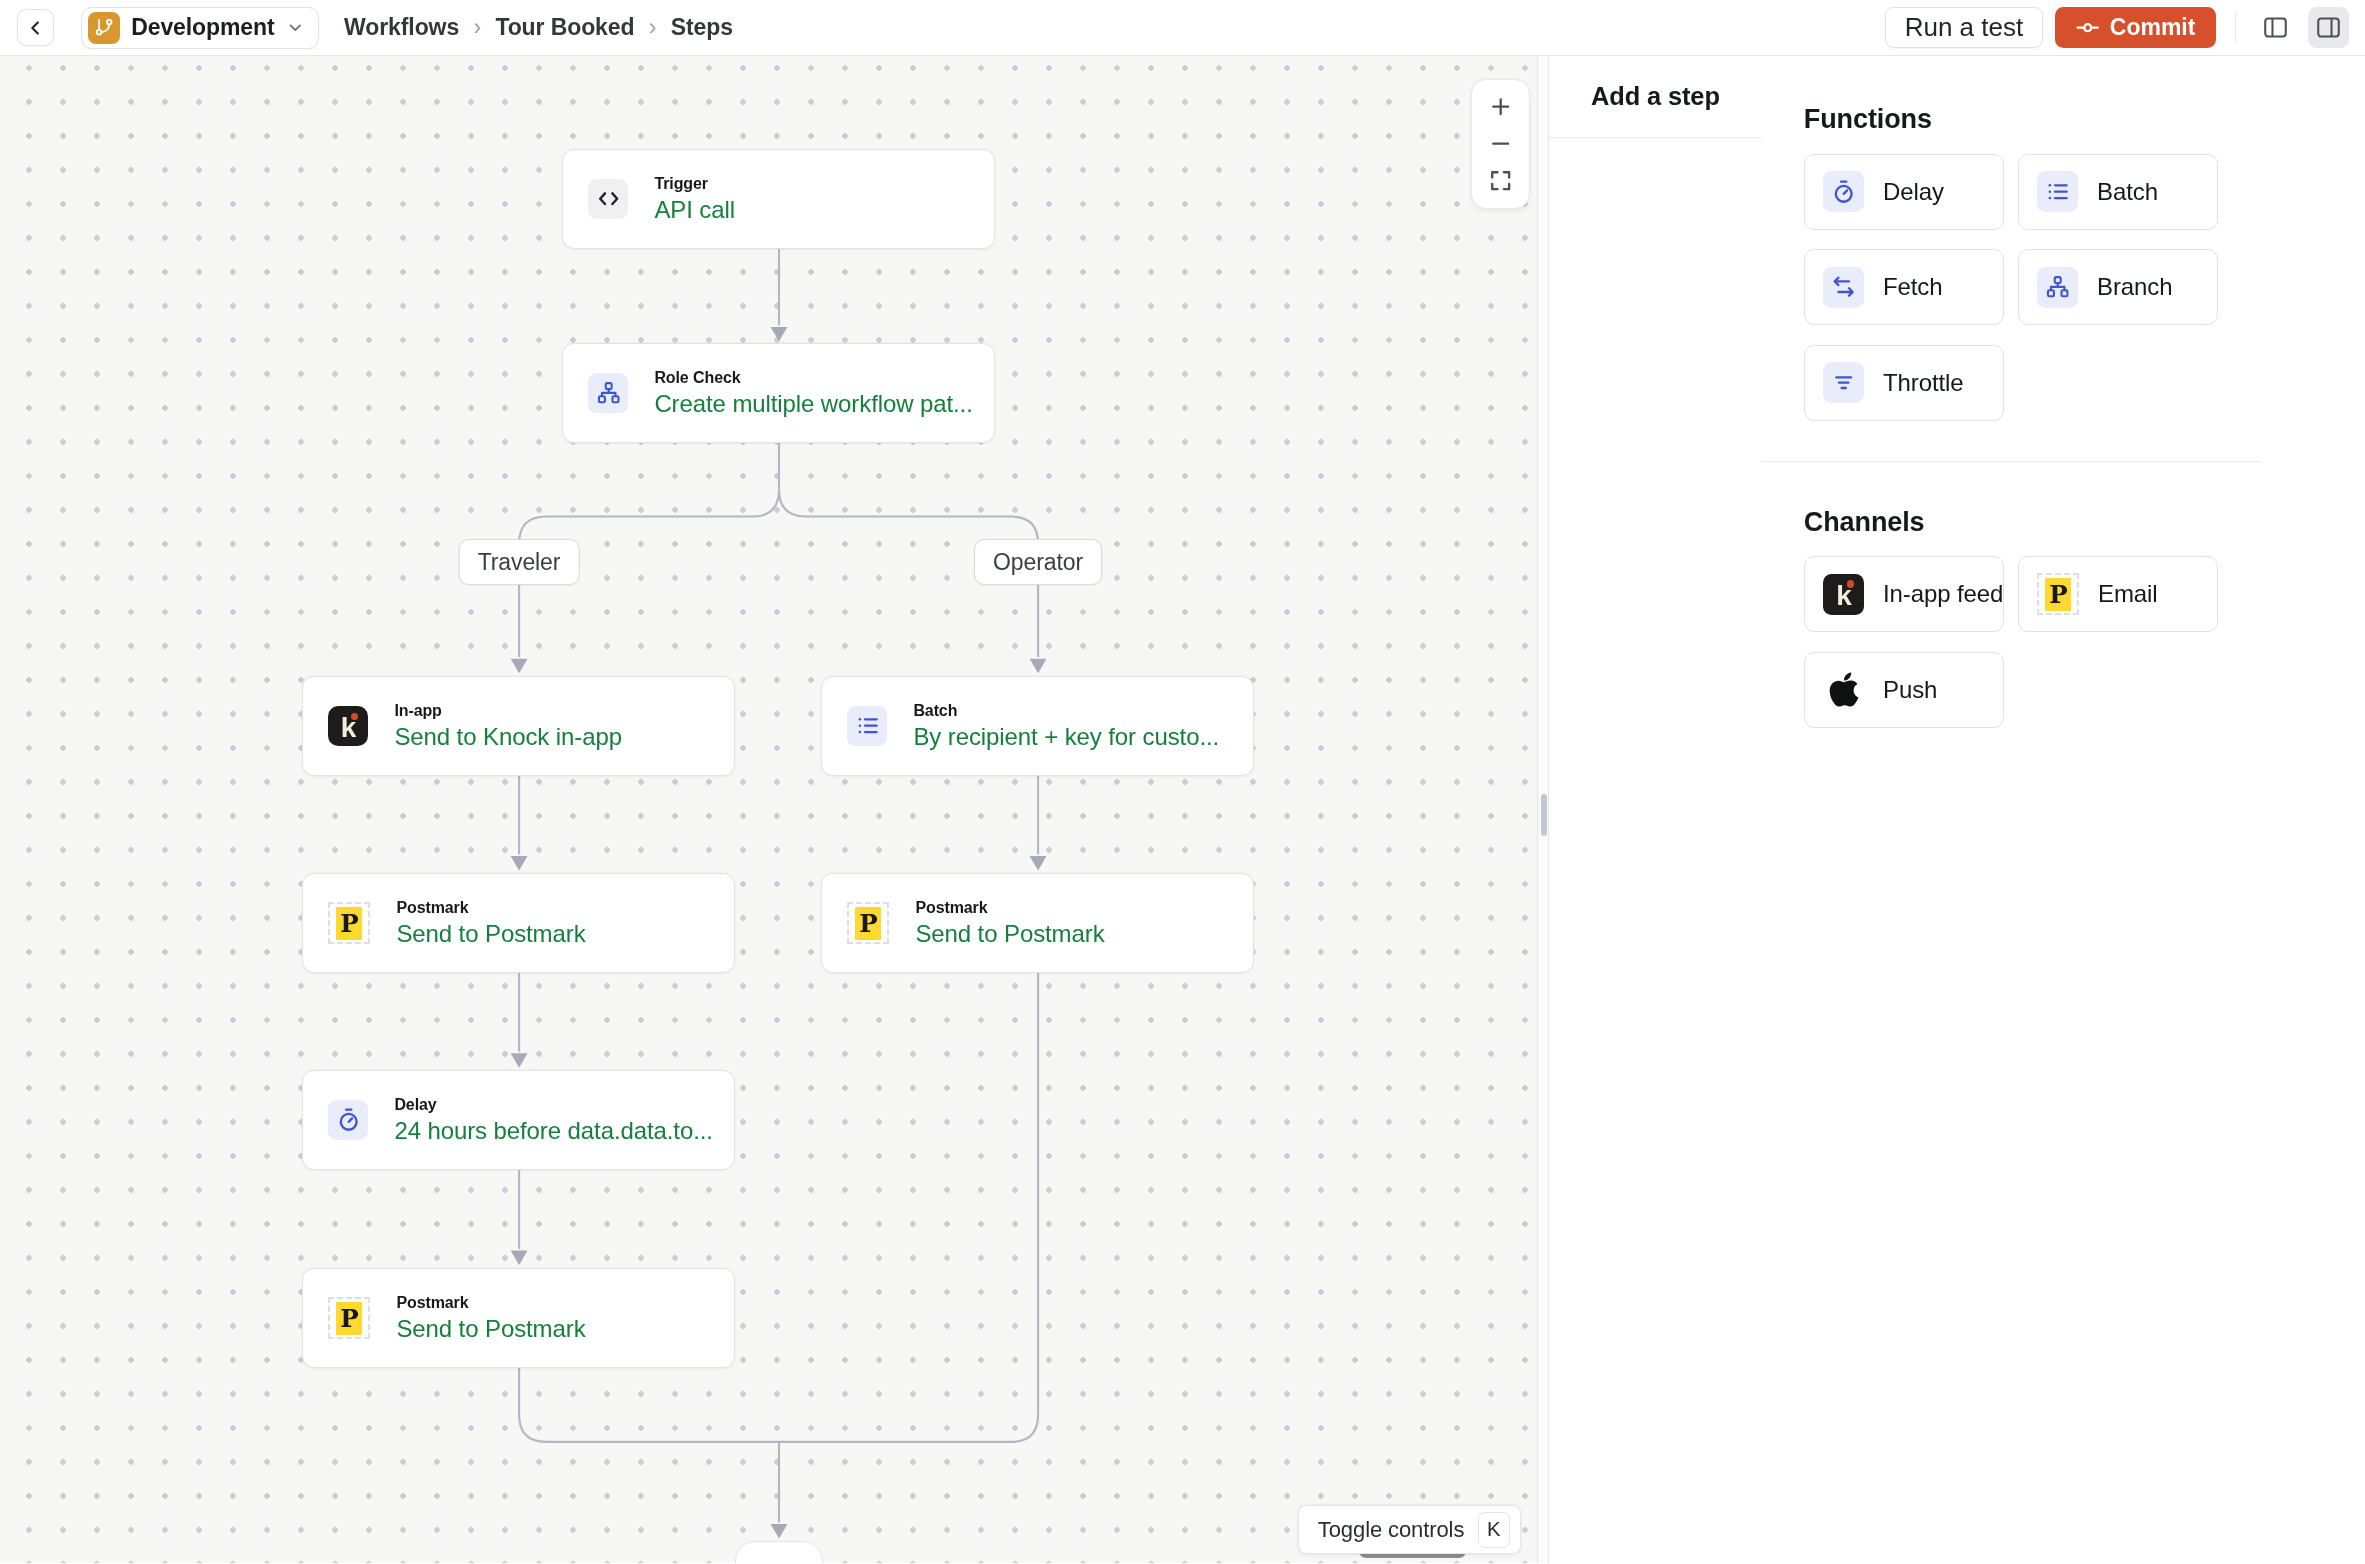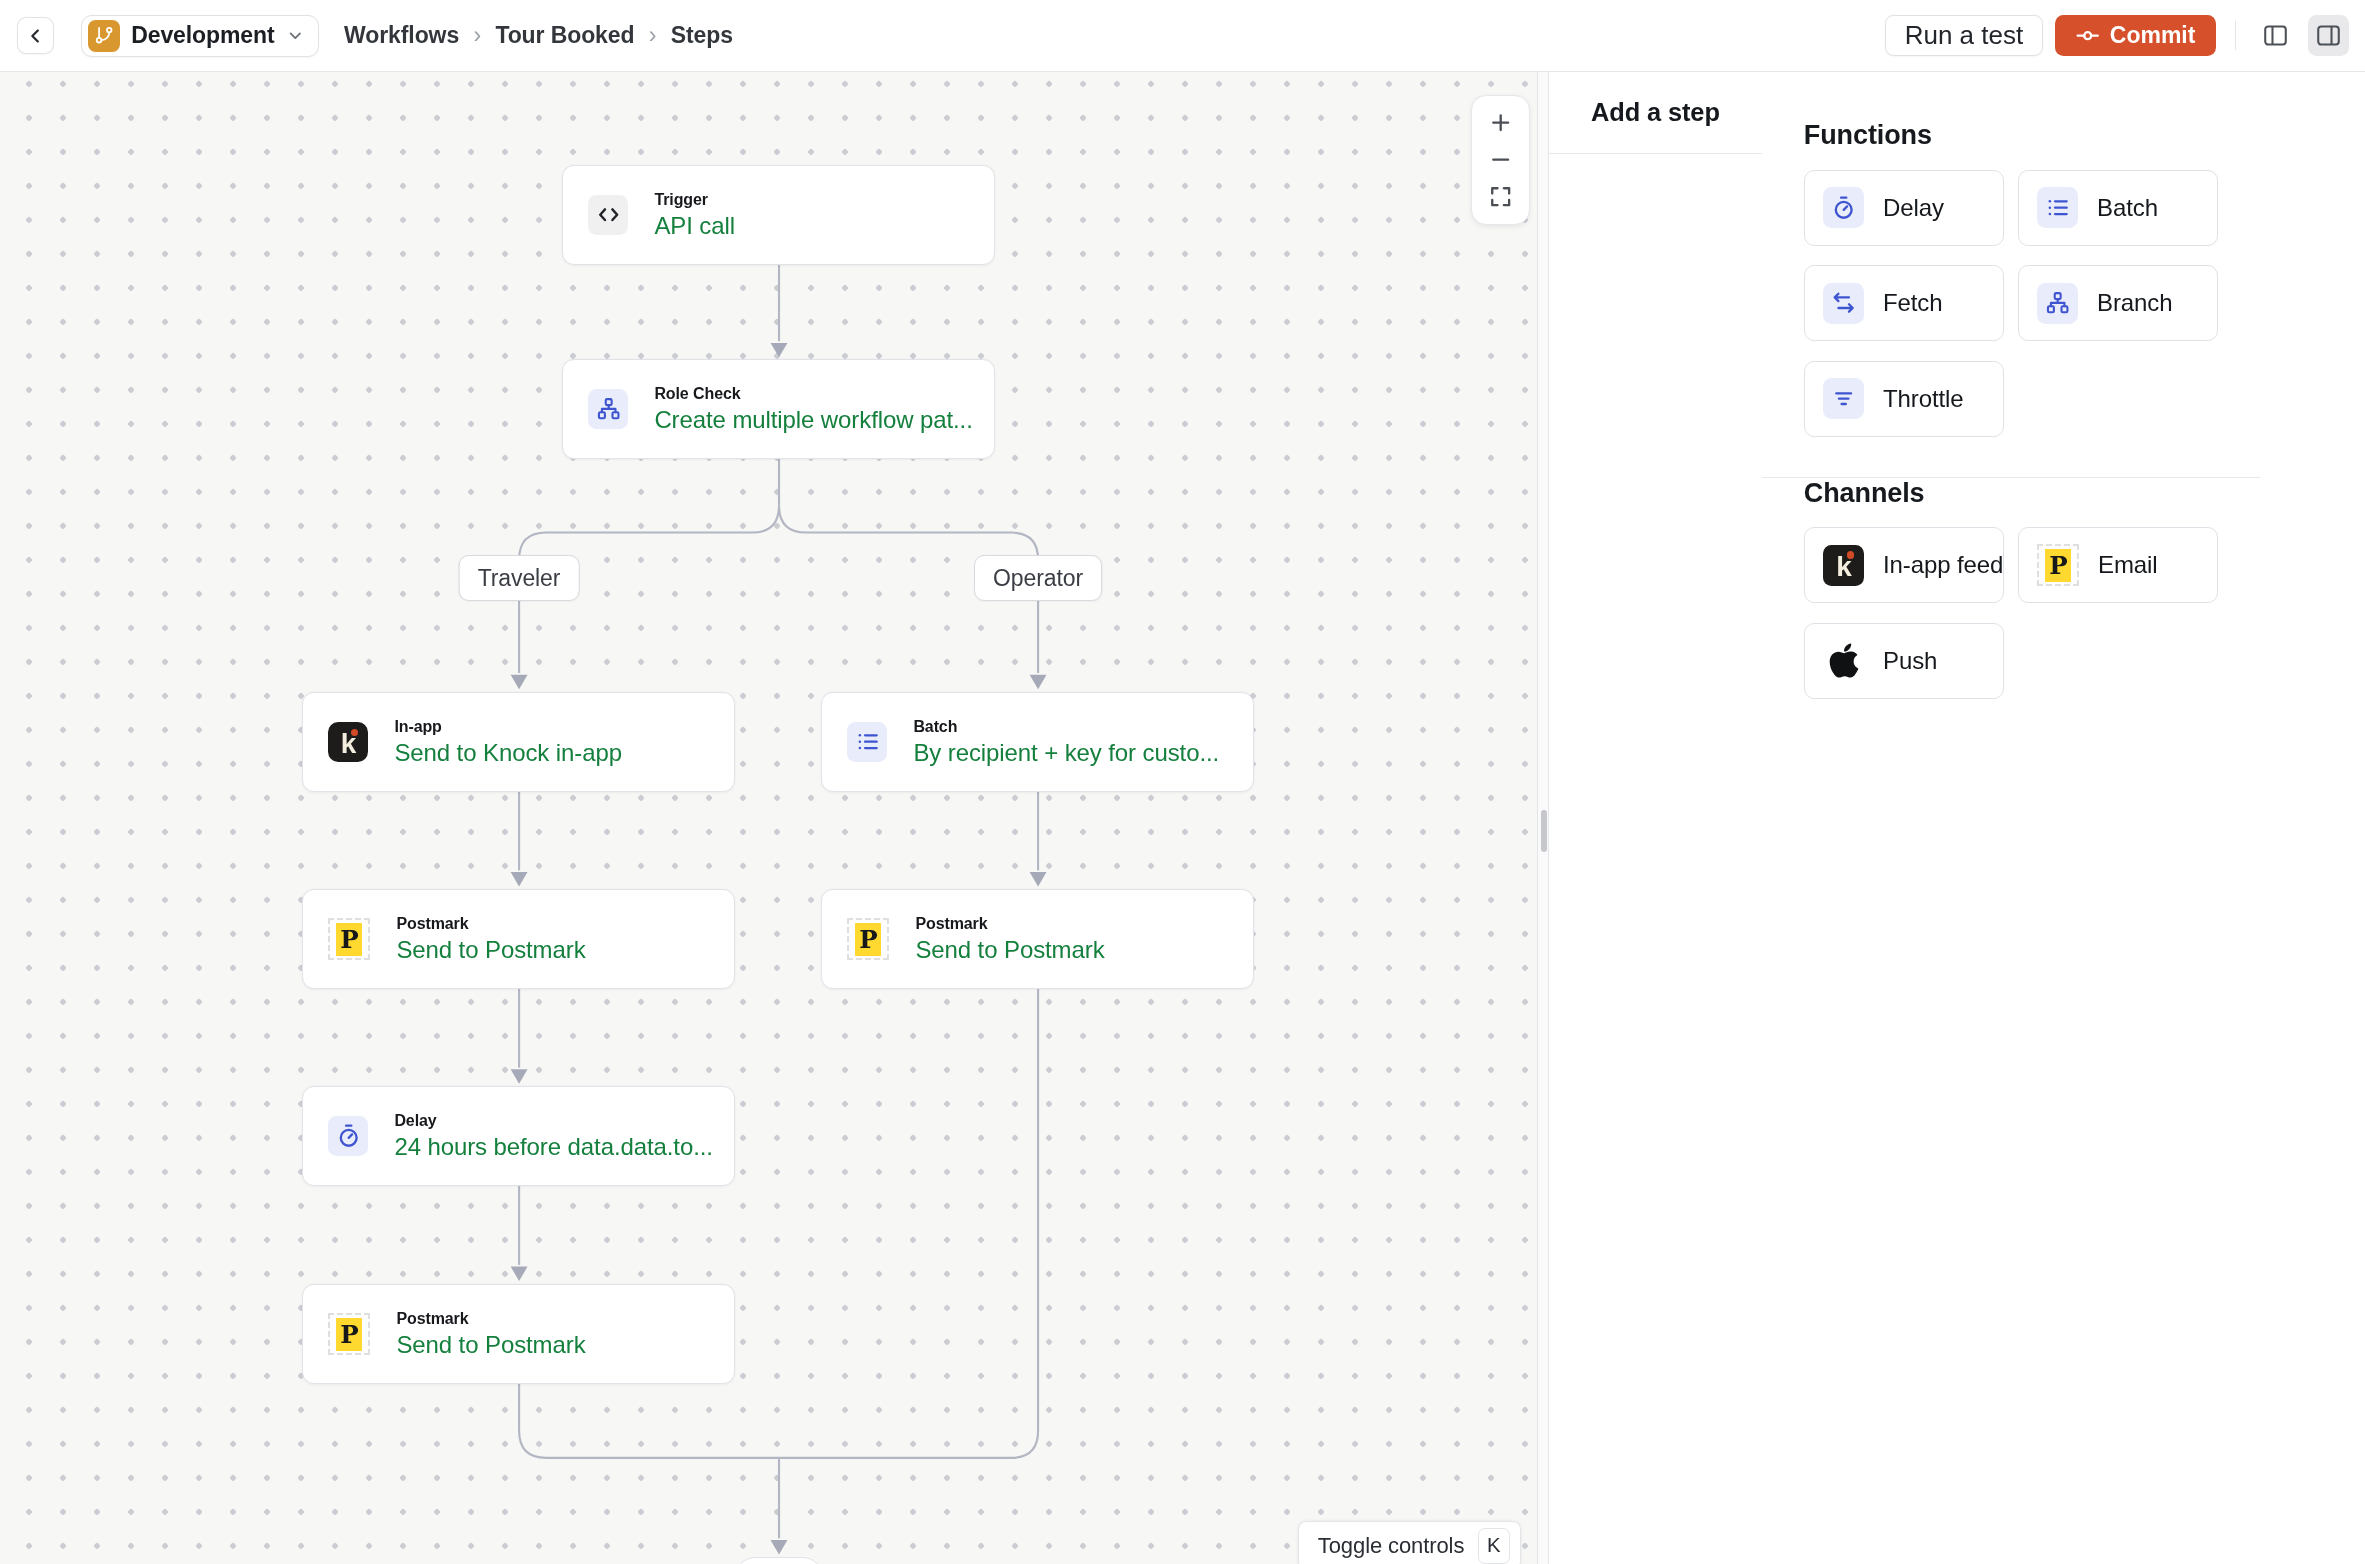--- a/index.html
+++ b/index.html
@@ -7,21 +7,21 @@
   html,body { width: 2366px; height: 1565px; overflow: hidden; }
   body {
     font-family: "Liberation Sans", sans-serif;
     color: #17191D;
     background: #fff;
     letter-spacing: -0.1px;
   }
 
   
   .topbar {
-    height: 72px; width: 100%;
+    height: 56px; width: 100%;
     background: #fff; border-bottom: 1.3px solid #E6E7EA;
     display: flex; align-items: center;
     padding: 0 17px; gap: 12px;
   }
   .icon-btn {
     width: 37px; height: 37px; border-radius: 9.3px;
     background: #fff; border: 1.3px solid #E1E2E6;
     display: flex; align-items: center; justify-content: center;
     box-shadow: 0 0.8px 1.7px rgba(20,22,26,.04);
     cursor: pointer;
@@ -156,21 +156,21 @@
     display: flex; flex-direction: row;
   }
   .sb-header {
     height: 82px; flex: none; display: flex; align-items: center;
     padding: 0 42px; border-bottom: 1.3px solid #E7E8EA;
   }
   .sb-title { font-size: 25.4px; font-weight: 600; color: #15181C; }
   .sb-body { padding: 0 42px; }
   .sb-section-label { font-size: 27px; font-weight: 700; color: #16191D; }
   .lbl-functions { margin-top: 48px; }
-  .lbl-channels { }
+  .lbl-channels { margin-top: 45px; }
   .card-grid {
     margin-top: 18.6px; display: grid; grid-template-columns: 1fr 1fr;
     column-gap: 13.5px; row-gap: 19.5px;
   }
   .card {
     height: 76px; background: #fff; border: 1.3px solid #DFE1E6; border-radius: 10.2px;
     display: flex; align-items: center; padding-left: 18.6px; gap: 18.6px; cursor: pointer;
   }
   .ctile {
     width: 41px; height: 41px; border-radius: 8.5px; flex: none; position: relative;

